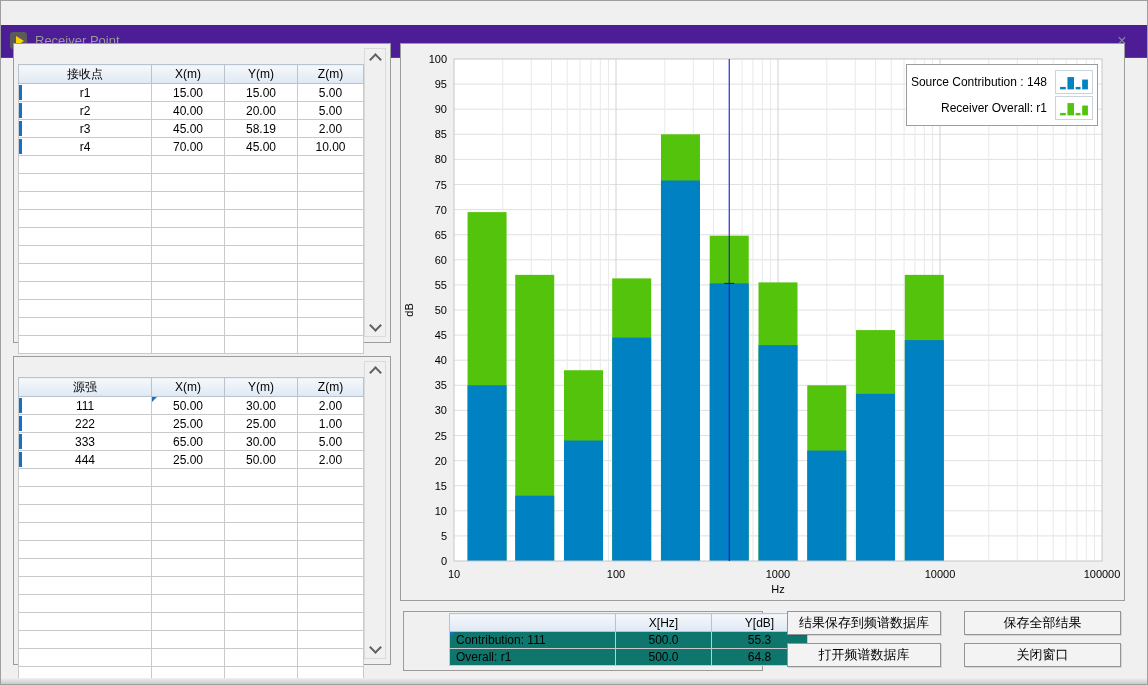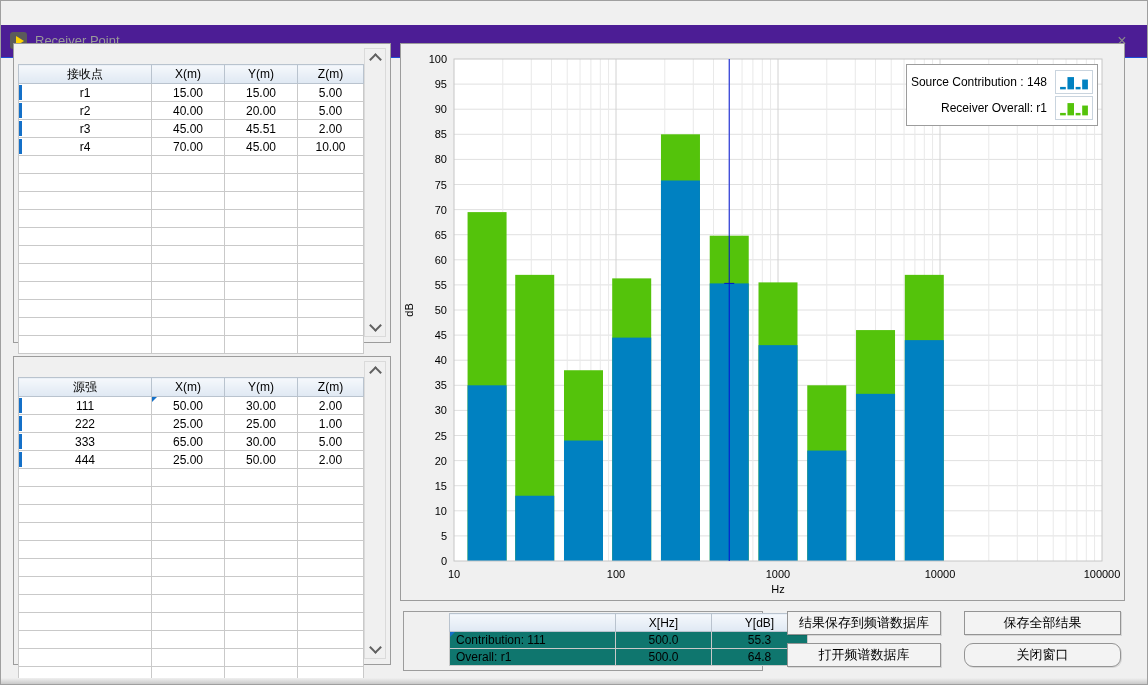--- a/index.html
+++ b/index.html
@@ -40,21 +40,21 @@
   .cursor-table-wrap{position:absolute;left:402px;top:610px;width:358px;height:58px;background:#f0f0f0;border:1px solid #9c9c9c;}
   table.cursor-table{border-collapse:collapse;table-layout:fixed;background:#0f766e;font-size:12px;position:absolute;left:1px;top:1px;margin-left:44px;}
   table.cursor-table th{background:linear-gradient(#f5f8fc,#dfe8f3);border:1px solid #b9c3ce;font-weight:normal;font-size:12px;height:17px;padding:0;}
   table.cursor-table td{border:1px solid #c9c9c9;height:16px;padding:0;text-align:center;position:relative;white-space:nowrap;}
   table.cursor-table td:first-child{text-align:left;padding-left:6px;}
   
   .btn{position:absolute;height:22px;background:#f3f3f3;border:1px solid #949494;box-shadow:1px 1px 0 rgba(0,0,0,.10);font-size:13px;color:#000;display:flex;align-items:center;justify-content:center;cursor:default;}
   .btn-save-db{left:786px;top:610px;width:152px;}
   .btn-save-all{left:963px;top:610px;width:155px;}
   .btn-open-db{left:786px;top:642px;width:152px;}
-  .btn-close{left:963px;top:642px;width:155px;border-radius:9px;}
+  .btn-close{left:963px;top:642px;width:155px;}
   .bottom-edge{position:absolute;left:0;right:0;bottom:0;height:6px;background:linear-gradient(#f0f0f0,#c9c9c9);}
 </style>
 </head>
 <body>
 
 <div class="window">
 
   <div class="titlebar">
     <div class="app-icon">
         <div class="arrow"></div>
@@ -82,21 +82,21 @@
           </tr>
           <tr>
             <td><span class="row-marker"></span><span>r2</span></td>
             <td><span>40.00</span></td>
             <td><span>20.00</span></td>
             <td><span>5.00</span></td>
           </tr>
           <tr>
             <td><span class="row-marker"></span><span>r3</span></td>
             <td><span>45.00</span></td>
-            <td><span>45.51</span></td>
+            <td><span>58.19</span></td>
             <td><span>2.00</span></td>
           </tr>
           <tr>
             <td><span class="row-marker"></span><span>r4</span></td>
             <td><span>70.00</span></td>
             <td><span>45.00</span></td>
             <td><span>10.00</span></td>
           </tr>
           <tr>
             <td>&nbsp;</td>

